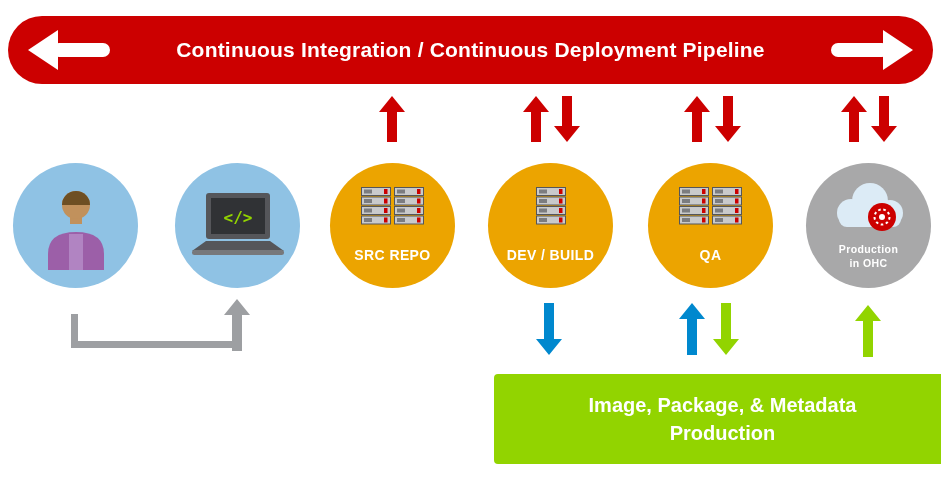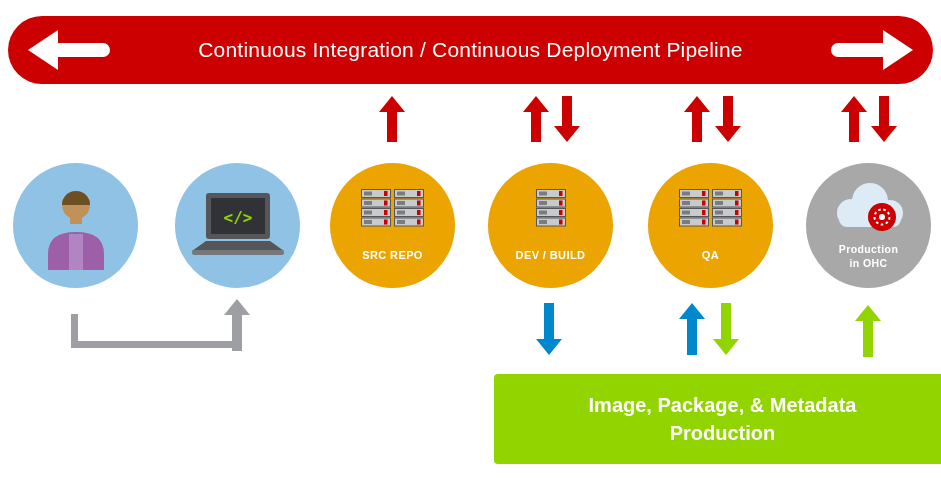--- a/index.html
+++ b/index.html
@@ -1,21 +1,21 @@
 <!DOCTYPE html>
 <html><head>
 <meta charset="utf-8">
 <style>
   html,body{margin:0;padding:0}
   body{font-family:"Liberation Sans",sans-serif;background:#fff}
   .canvas{position:relative;width:941px;height:500px;background:#fff;overflow:hidden}
 
   
   .banner{position:absolute;left:8px;top:16px;width:925px;height:68px;background:#CC0000;border-radius:34px}
-  .banner-title{position:absolute;left:0;right:0;top:50%;transform:translateY(-50%);text-align:center;color:#fff;font-size:21px;font-weight:normal;letter-spacing:.2px}
+  .banner-title{position:absolute;left:0;right:0;top:50%;transform:translateY(-50%);text-align:center;color:#fff;font-size:21px;font-weight:bold;letter-spacing:.2px}
 
   
   .ha{position:absolute;top:14px;height:40px;width:84px}
   .ha .head{position:absolute;top:0;width:0;height:0;border-top:20px solid transparent;border-bottom:20px solid transparent}
   .ha .shaft{position:absolute;top:13px;height:14px;background:#fff;border-radius:7px}
   .ha.left{left:20px}
   .ha.left .head{left:0;border-right:30px solid #fff}
   .ha.left .shaft{left:24px;right:2px}
   .ha.right{right:20px}
   .ha.right .head{right:0;border-left:30px solid #fff}
@@ -30,21 +30,21 @@
   .va.down .head{bottom:0;border-top:16px solid var(--c)}
   .va.down .shaft{bottom:15px;top:0}
   .va.tall{height:52px}
   .red{--c:#CC0000}.blue-a{--c:#0088CE}.green-a{--c:#92D400}.gray-a{--c:#9D9FA2}
 
   
   .node{position:absolute;top:163px;width:125px;height:125px;border-radius:50%;display:flex;flex-direction:column;align-items:center;justify-content:center;text-align:center}
   .node.blue{background:#8FC2E4}
   .node.orange{background:#ECA400}
   .node.gray{background:#A8A8A9}
-  .node-label{color:#fff;font-weight:bold;font-size:11px;margin-top:22px;letter-spacing:.4px;line-height:1.25}
+  .node-label{color:#fff;font-weight:bold;font-size:14px;margin-top:22px;letter-spacing:.4px;line-height:1.25}
   .node-label span{display:block}
 
   
   .seg{position:absolute;background:#9D9FA2}
 
   
   .repo-box{position:absolute;left:494px;top:374px;width:457px;height:90px;background:#92D400;border-radius:4px;display:flex;flex-direction:column;align-items:center;justify-content:center;color:#fff;font-weight:bold;font-size:20px;line-height:1.4;text-align:center}
   .repo-box span{display:block}
 </style>
 </head>

